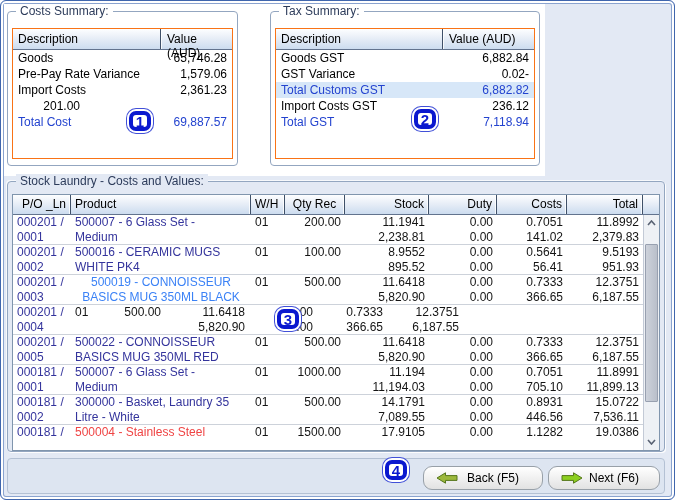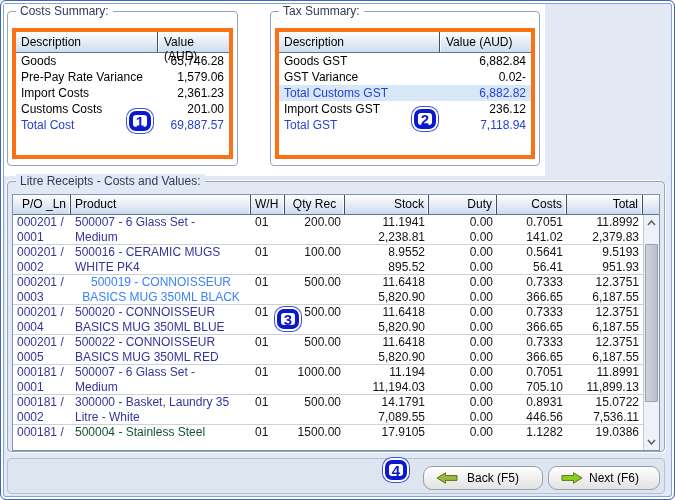--- a/index.html
+++ b/index.html
@@ -20,21 +20,21 @@
   .gb-white { background:#ffffff; }
   .gb-white .legend { background:#ffffff; }
   .gb-blue { background:#e3e9f4; }
   .gb-blue .legend { background:#e3e9f4; }
 
   #costs-panel { left:6px;  top:10px; width:231px; height:155px; }
   #tax-panel   { left:269px; top:10px; width:270px; height:155px; }
   #stock-panel { left:6px;  top:180px; width:658px; height:271px; }
 
   
-  .sumtable { position:absolute; left:4px; right:4px; top:16px; bottom:6px; border:4px solid #f97316; background:#ffffff; overflow:hidden; }
+  .sumtable { position:absolute; left:4px; right:4px; top:16px; bottom:6px; border:1px solid #f97316; background:#ffffff; overflow:hidden; }
   .shdr { display:flex; height:21px; background:linear-gradient(180deg,#fdfeff 0%,#e8eef7 45%,#ccdcef 100%); border-bottom:1px solid #62738e; font-size:12px; color:#000; }
   .shdr .h1 { flex:1; padding:3px 0 0 5px; }
   .shdr .h2 { padding:3px 0 0 6px; border-left:1px solid #3f5068; box-shadow:1px 0 0 rgba(255,255,255,.8) inset; }
   #costs-panel .h2 { width:72px; }
   #tax-panel .h2 { width:92px; }
   .srow { display:flex; font-size:12px; line-height:16px; color:#000; }
   .srow .c1 { flex:1; padding-left:5px; white-space:nowrap; }
   .srow .c2 { text-align:right; padding-right:5px; white-space:nowrap; }
   #costs-panel .c2 { width:72px; }
   #tax-panel .c2 { width:92px; }
@@ -88,21 +88,20 @@
         </div>
         <div class="srow">
           <div class="c1">Pre-Pay Rate Variance</div>
           <div class="c2">1,579.06</div>
         </div>
         <div class="srow">
           <div class="c1">Import Costs</div>
           <div class="c2">2,361.23</div>
         </div>
         <div class="srow">
-          <div class="c1">Customs Costs</div>
           <div class="c2">201.00</div>
         </div>
         <div class="srow">
           <div class="c1" style="color: rgb(35, 67, 207);">Total Cost</div>
           <div class="c2" style="color: rgb(35, 67, 207);">69,887.57</div>
         </div>
       </div>
   </div>
 
   <div class="groupbox gb-white" id="tax-panel">
@@ -133,21 +132,21 @@
           <div class="c2">236.12</div>
         </div>
         <div class="srow">
           <div class="c1" style="color: rgb(35, 67, 207);">Total GST</div>
           <div class="c2" style="color: rgb(35, 67, 207);">7,118.94</div>
         </div>
       </div>
   </div>
 
   <div class="groupbox gb-blue" id="stock-panel">
-    <span class="legend">Litre Receipts - Costs and Values:</span>
+    <span class="legend">Stock Laundry - Costs and Values:</span>
     <div id="grid">
       <div class="ghdr" id="grid-header">
           <div class="gh" style="width: 58px; text-align: right;">P/O _Ln</div>
           <div class="gh" style="width: 180px; text-align: left;">Product</div>
           <div class="gh" style="width: 34px; text-align: left;">W/H</div>
           <div class="gh" style="width: 60px; text-align: center;">Qty Rec</div>
           <div class="gh" style="width: 84px; text-align: right;">Stock</div>
           <div class="gh" style="width: 68px; text-align: right;">Duty</div>
           <div class="gh" style="width: 70px; text-align: right;">Costs</div>
           <div class="gh" style="width: 76px; text-align: right;">Total</div>
@@ -253,24 +252,20 @@
             <div class="gcell" style="width: 76px; text-align: right; color: rgb(20, 20, 20);">
               <div>12.3751</div>
               <div>6,187.55</div>
             </div>
           </div>
           <div class="grow">
             <div class="gcell" style="width: 58px; text-align: left; color: rgb(52, 52, 156);">
               <div>000201 /</div>
               <div>0004</div>
             </div>
-            <div class="gcell" style="width: 180px; text-align: left; color: rgb(52, 52, 156);">
-              <div>500020 - CONNOISSEUR</div>
-              <div>BASICS MUG 350ML BLUE</div>
-            </div>
             <div class="gcell" style="width: 34px; text-align: left; color: rgb(20, 20, 20);">
               <div>01</div>
               <div></div>
             </div>
             <div class="gcell" style="width: 60px; text-align: right; color: rgb(20, 20, 20);">
               <div>500.00</div>
               <div></div>
             </div>
             <div class="gcell" style="width: 84px; text-align: right; color: rgb(20, 20, 20);">
               <div>11.6418</div>
@@ -389,21 +384,21 @@
             <div class="gcell" style="width: 76px; text-align: right; color: rgb(20, 20, 20);">
               <div>15.0722</div>
               <div>7,536.11</div>
             </div>
           </div>
           <div class="grow">
             <div class="gcell" style="width: 58px; text-align: left; color: rgb(52, 52, 156);">
               <div>000181 /</div>
               <div></div>
             </div>
-            <div class="gcell" style="width: 180px; text-align: left; color: #14532d;">
+            <div class="gcell" style="width: 180px; text-align: left; color: #ef4444;">
               <div>500004 - Stainless Steel</div>
               <div></div>
             </div>
             <div class="gcell" style="width: 34px; text-align: left; color: rgb(20, 20, 20);">
               <div>01</div>
               <div></div>
             </div>
             <div class="gcell" style="width: 60px; text-align: right; color: rgb(20, 20, 20);">
               <div>1500.00</div>
               <div></div>

